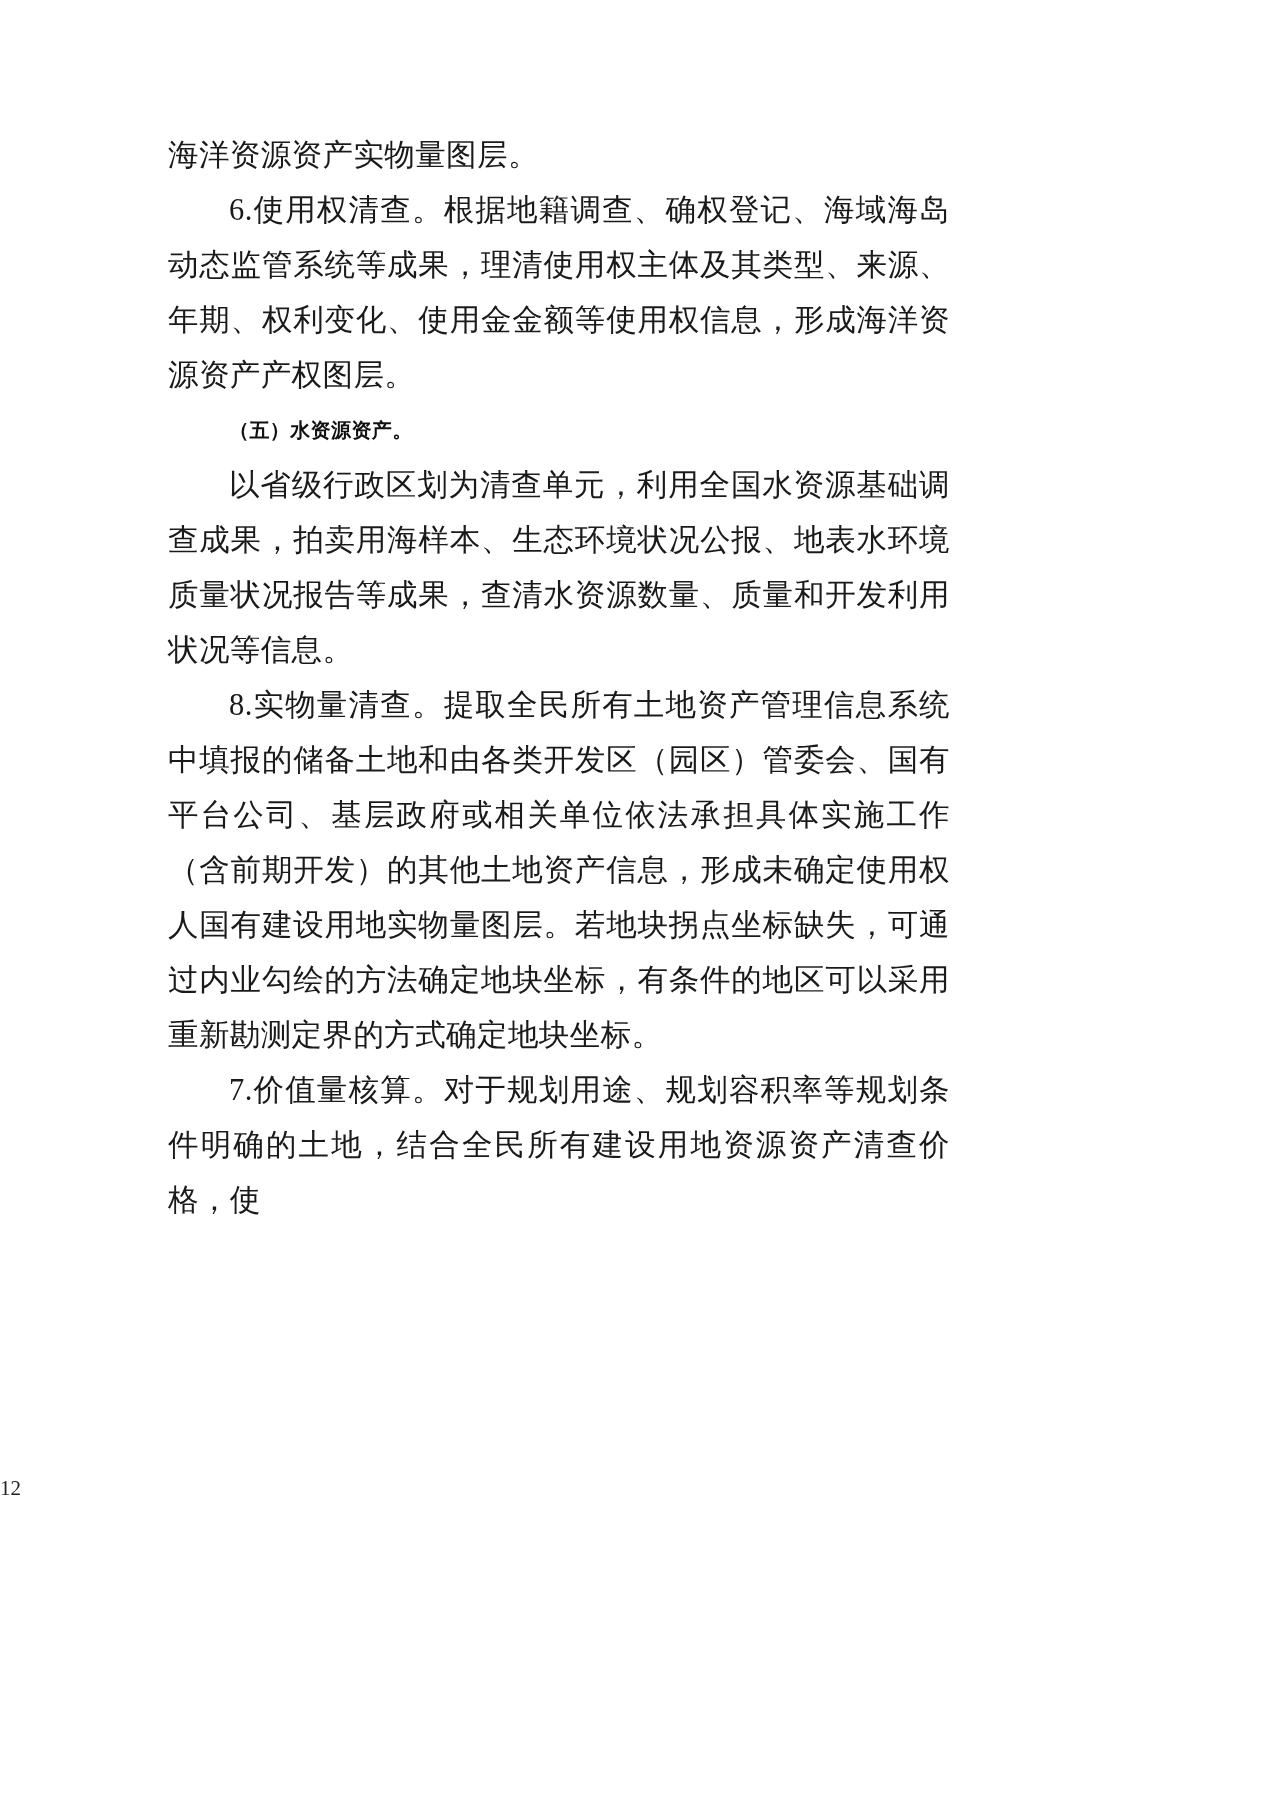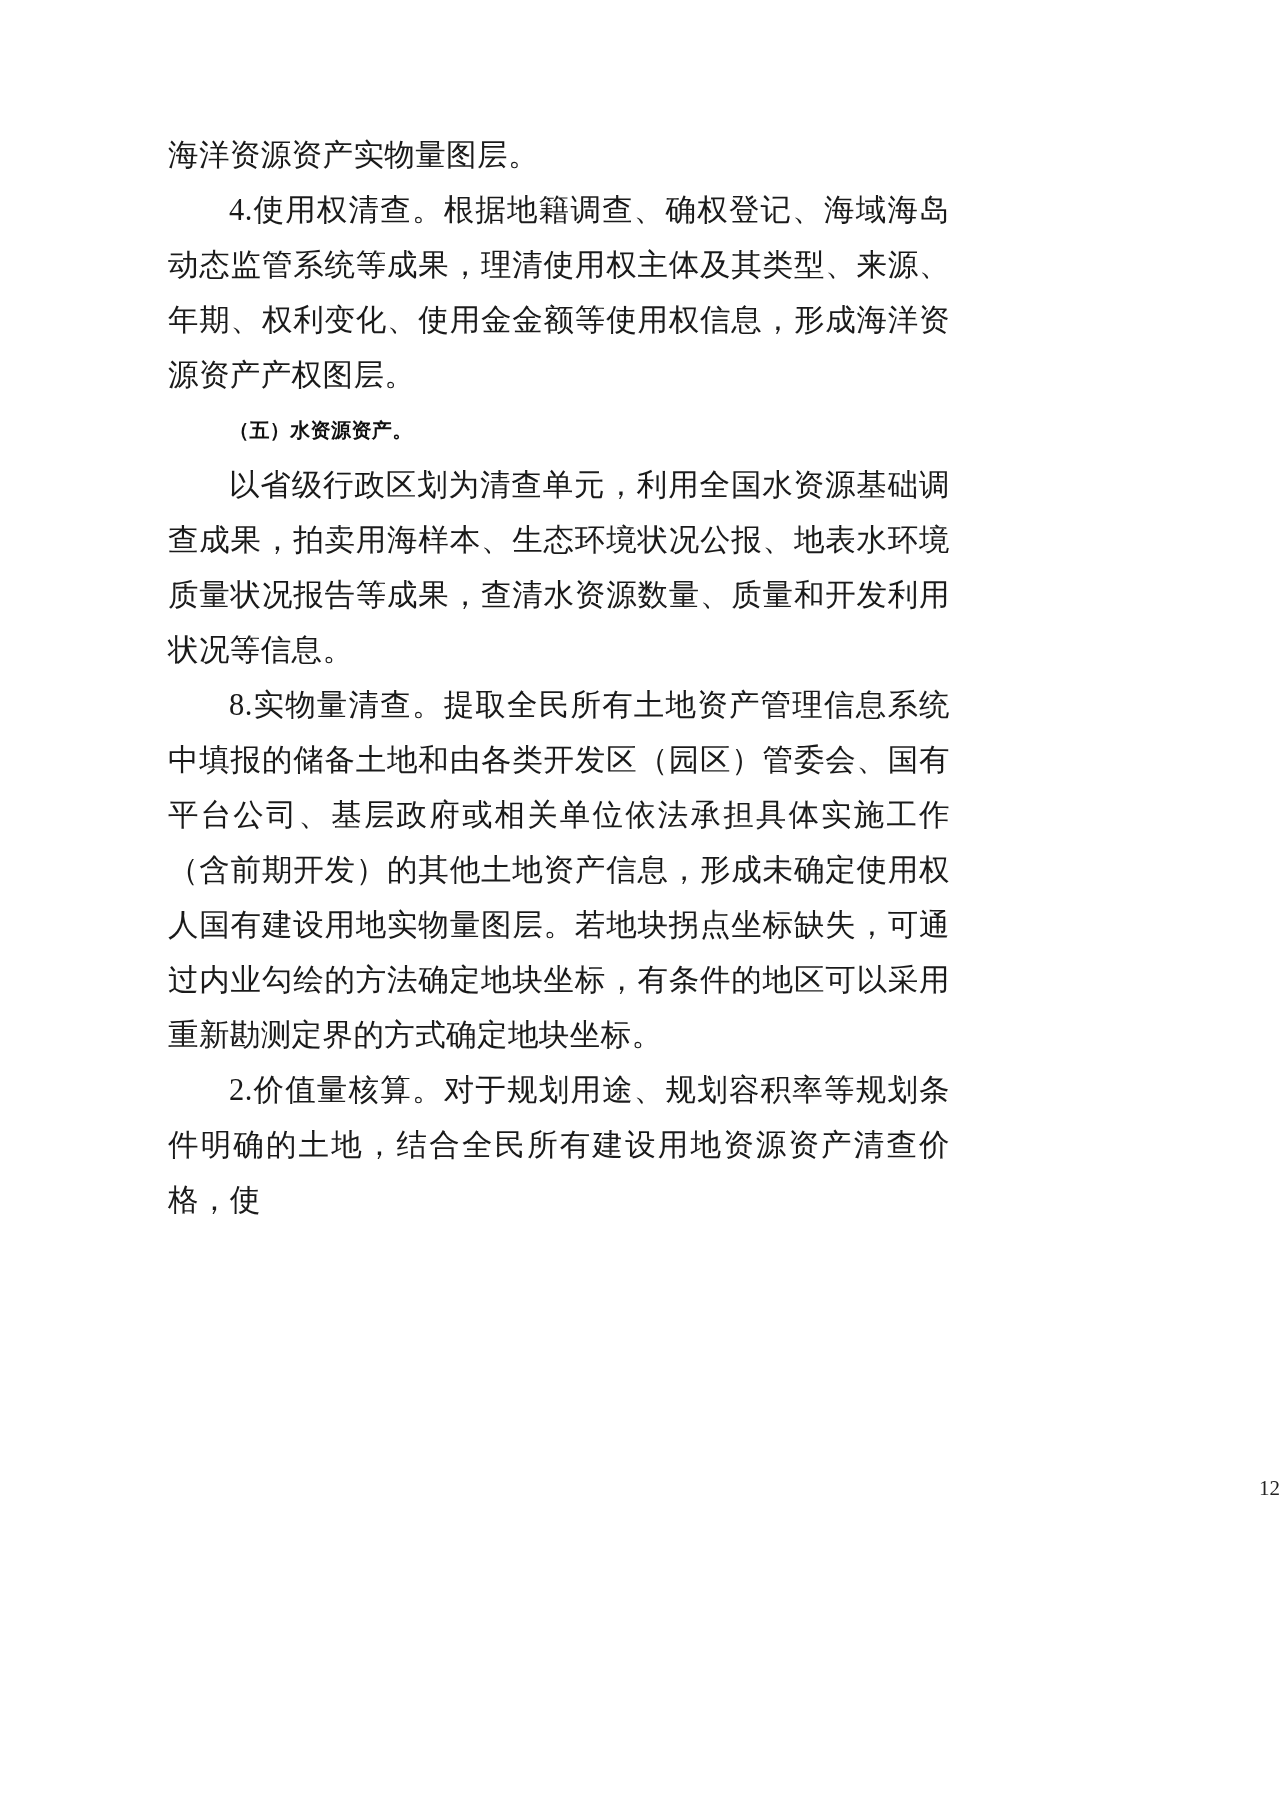--- a/index.html
+++ b/index.html
@@ -43,42 +43,42 @@
     font-weight: bold;
     text-indent: 61px;
     margin: 0;
     letter-spacing: 0.4px;
   }
   .pagenum {
     position: absolute;
     left: 0;
     right: 0;
     top: 1476px;
-    text-align: right;
+    text-align: left;
     font-family: "Liberation Serif", "DejaVu Serif", serif;
     font-size: 21px;
     color: #222222;
   }
 </style>
 </head>
 <body>
 
 <div class="page">
   <div class="content">
 
     <p class="para">海洋资源资产实物量图层。</p>
 
 
-    <p class="para indent">4.使用权清查。根据地籍调查、确权登记、海域海岛动态监管系统等成果，理清使用权主体及其类型、来源、年期、权利变化、使用金金额等使用权信息，形成海洋资源资产产权图层。</p>
+    <p class="para indent">6.使用权清查。根据地籍调查、确权登记、海域海岛动态监管系统等成果，理清使用权主体及其类型、来源、年期、权利变化、使用金金额等使用权信息，形成海洋资源资产产权图层。</p>
 
     <p class="heading">（五）水资源资产。</p>
 
     <p class="para indent">以省级行政区划为清查单元，利用全国水资源基础调查成果，拍卖用海样本、生态环境状况公报、地表水环境质量状况报告等成果，查清水资源数量、质量和开发利用状况等信息。</p>
 
 
     <p class="para indent">8.实物量清查。提取全民所有土地资产管理信息系统中填报的储备土地和由各类开发区（园区）管委会、国有平台公司、基层政府或相关单位依法承担具体实施工作（含前期开发）的其他土地资产信息，形成未确定使用权人国有建设用地实物量图层。若地块拐点坐标缺失，可通过内业勾绘的方法确定地块坐标，有条件的地区可以采用重新勘测定界的方式确定地块坐标。</p>
 
-    <p class="para indent">2.价值量核算。对于规划用途、规划容积率等规划条件明确的土地，结合全民所有建设用地资源资产清查价格，使</p>
+    <p class="para indent">7.价值量核算。对于规划用途、规划容积率等规划条件明确的土地，结合全民所有建设用地资源资产清查价格，使</p>
 
   </div>
 
   <div class="pagenum">12</div>
 </div>
 
 </body></html>

